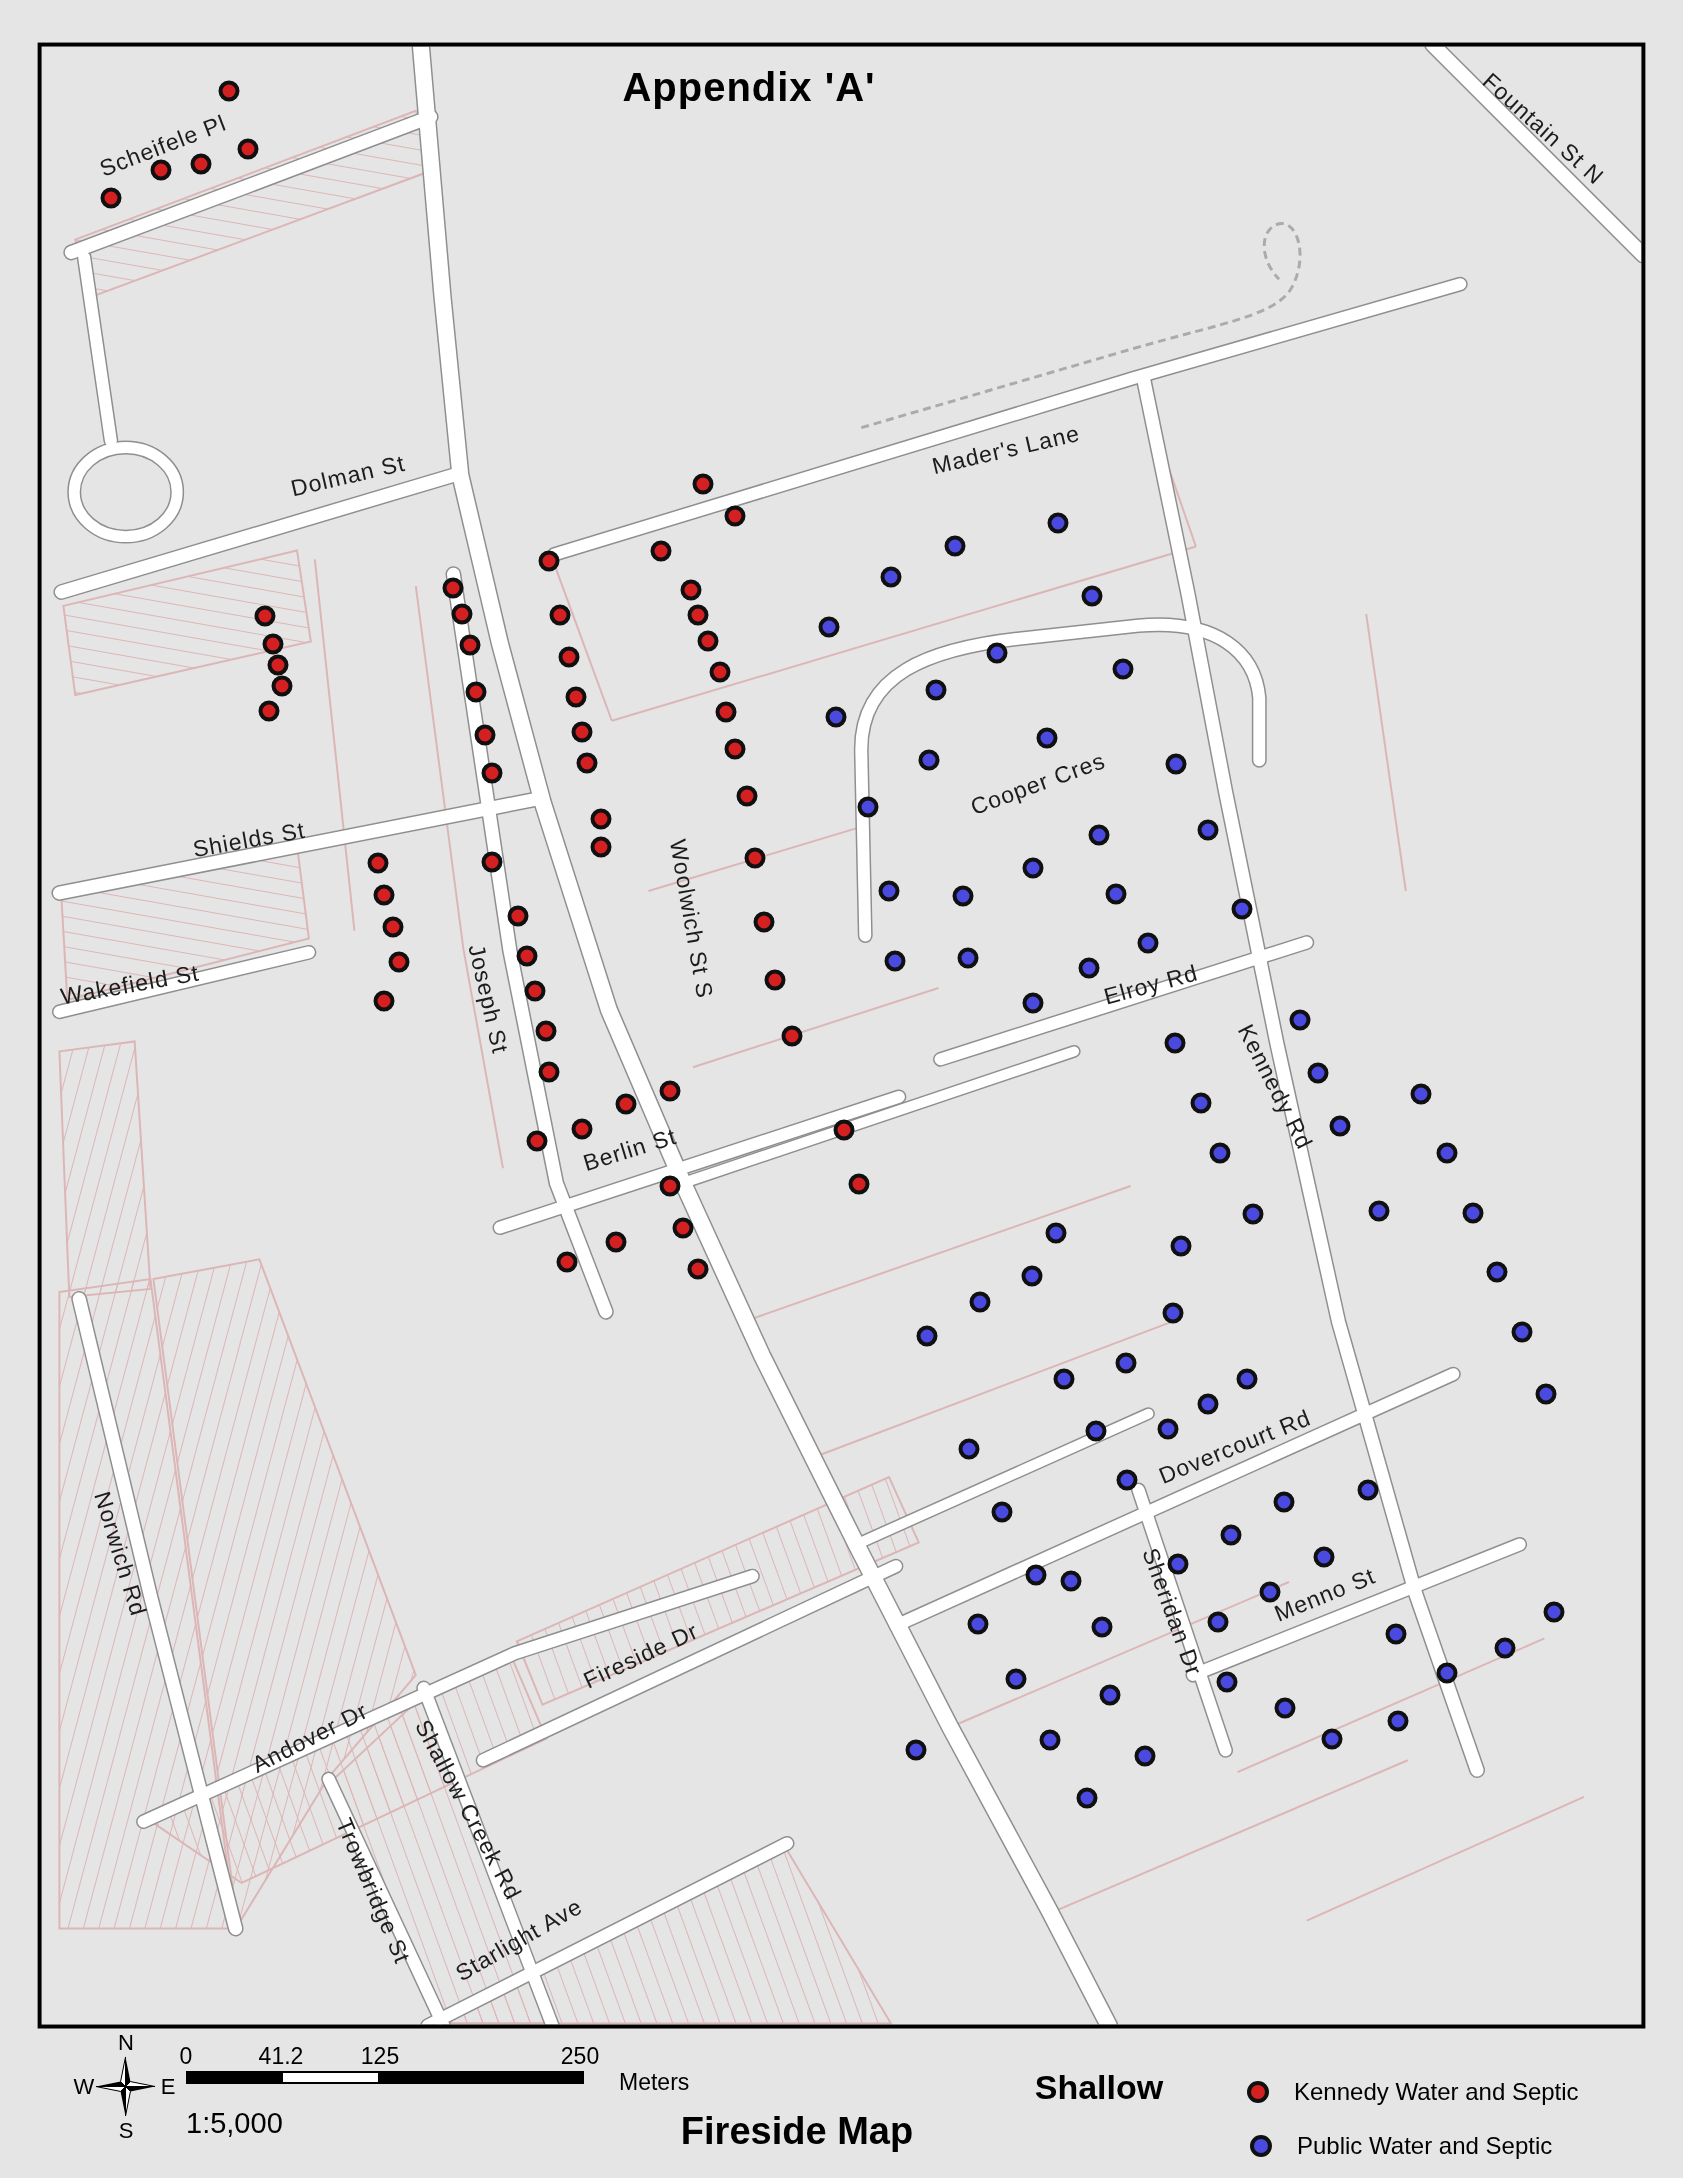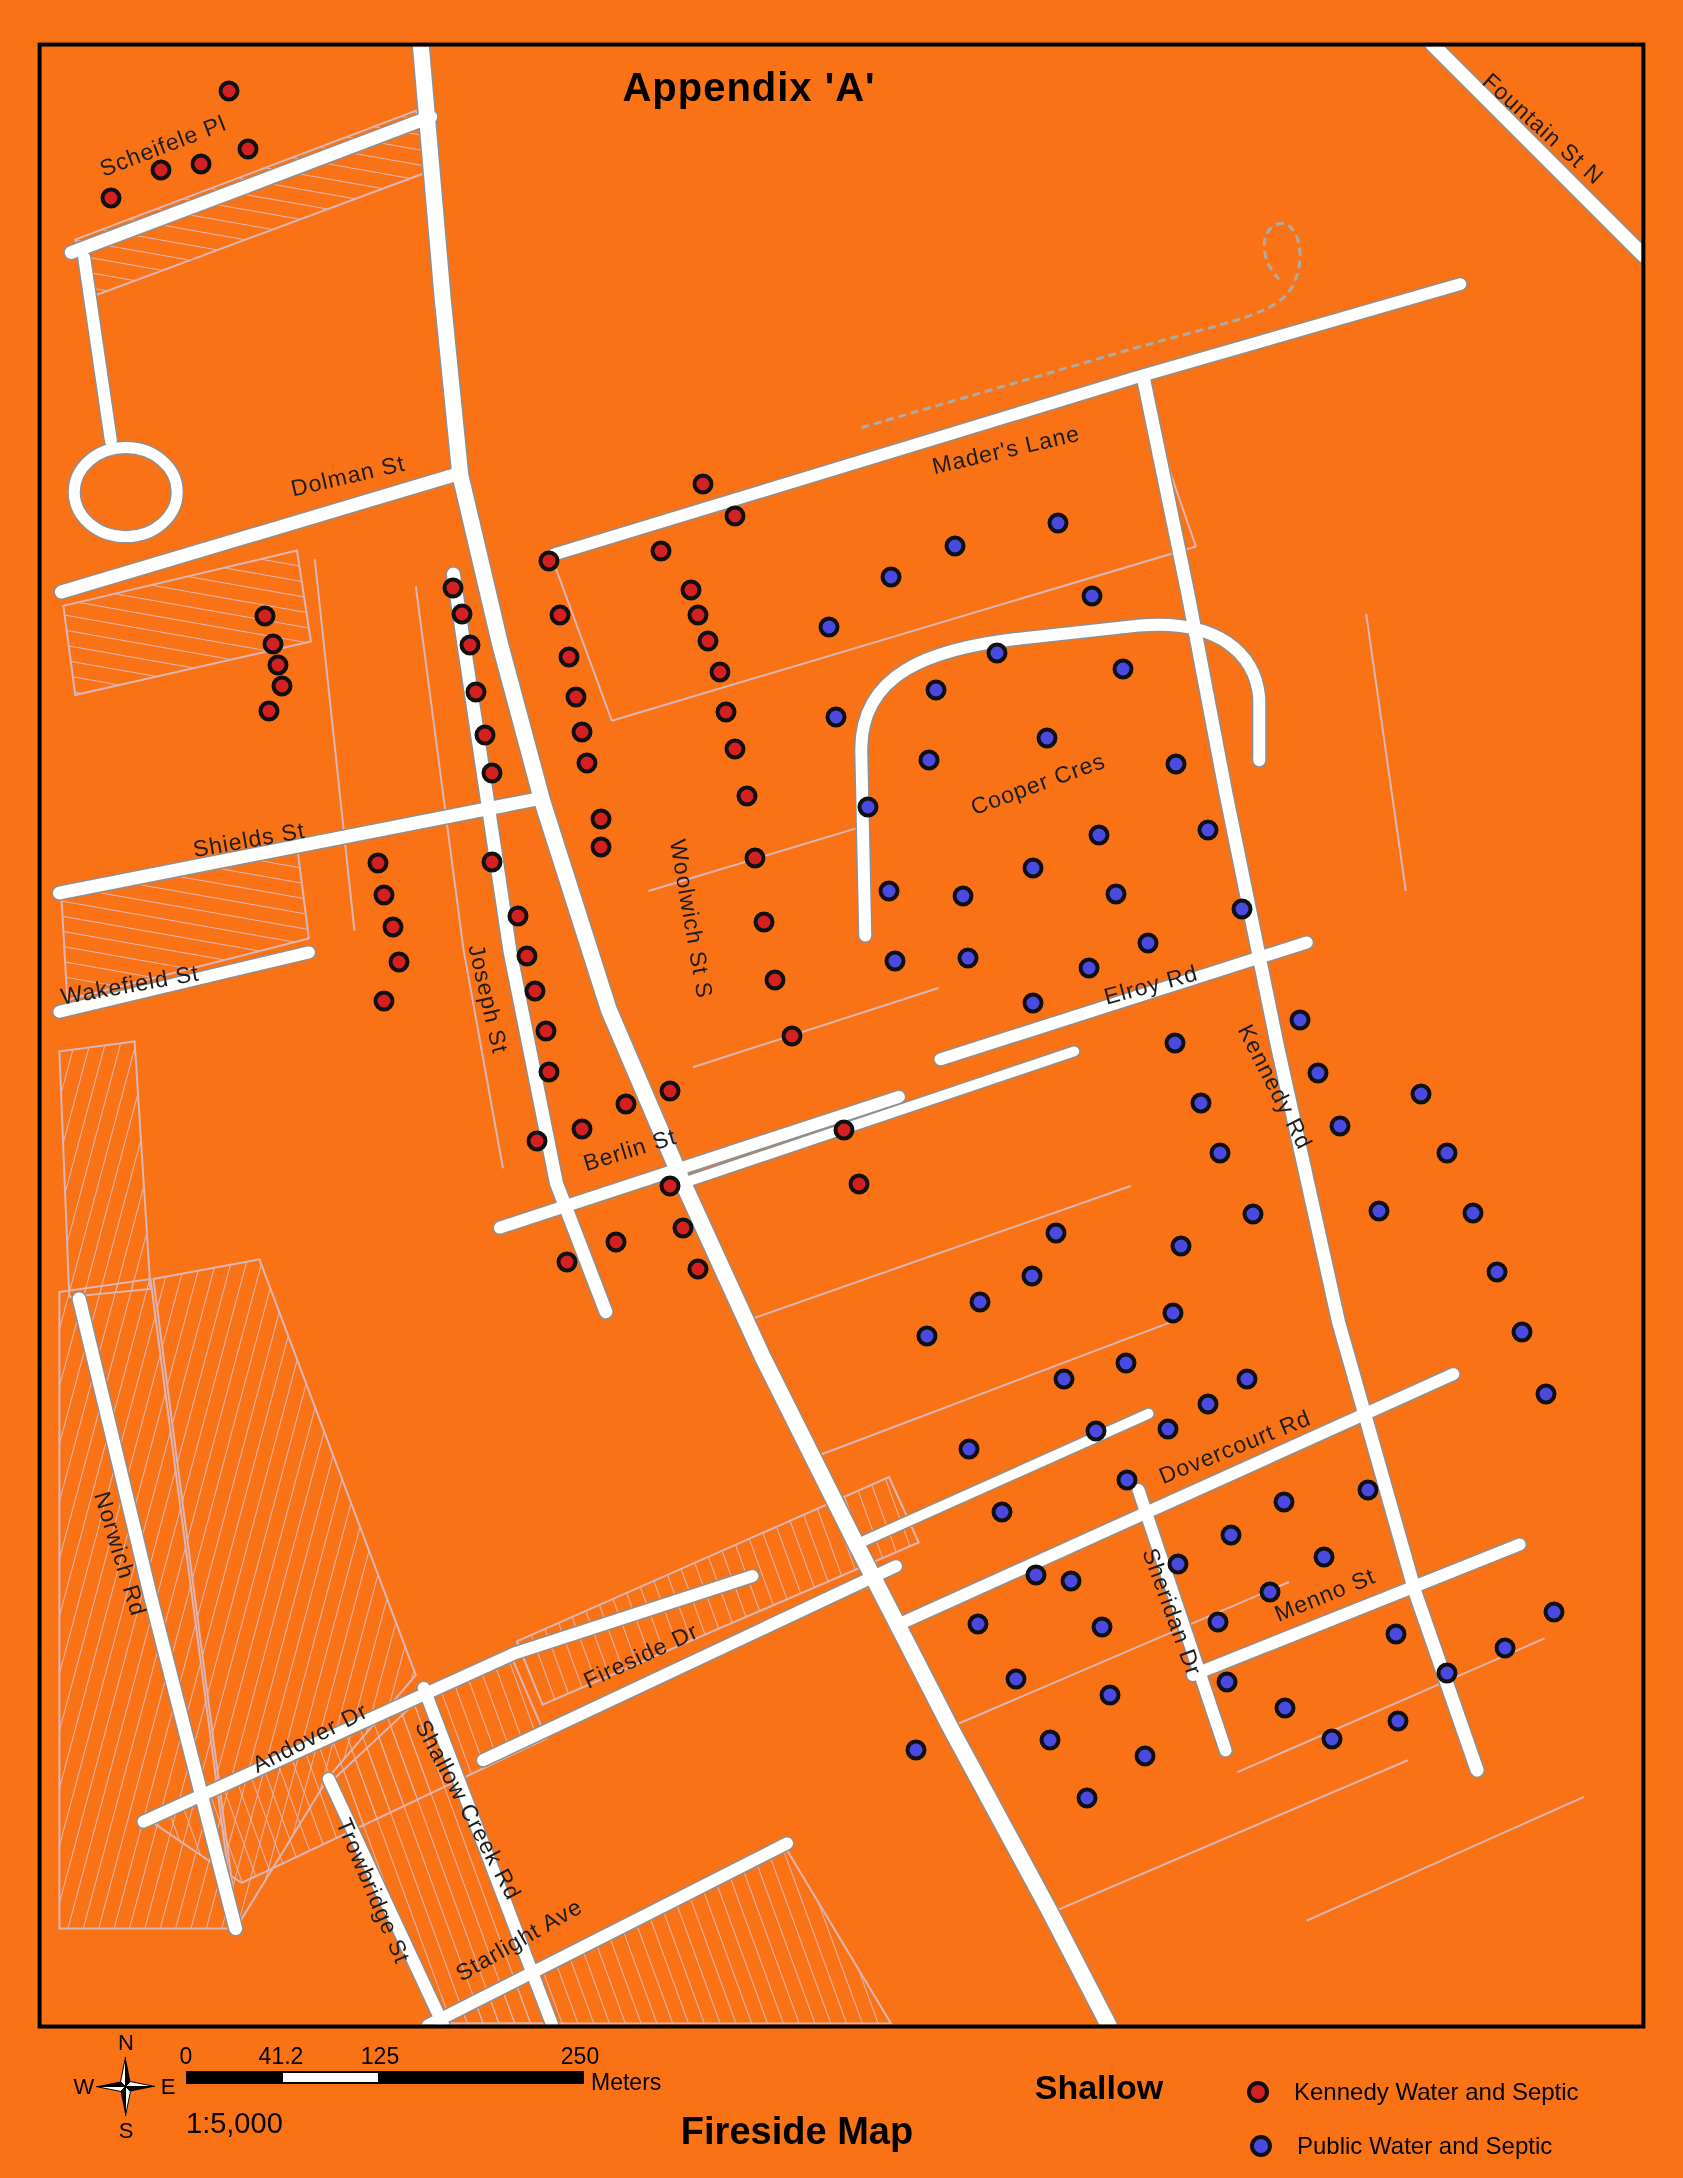--- a/index.html
+++ b/index.html
@@ -1,37 +1,37 @@
 <!DOCTYPE html>
 <html><head>
 <meta charset="utf-8">
 <style>
   html,body{margin:0;padding:0;background:#ffffff;}
-  #page{position:relative;width:1683px;height:2178px;background:#f97316;overflow:hidden;
+  #page{position:relative;width:1683px;height:2178px;background:#e5e5e5;overflow:hidden;
         font-family:"Liberation Sans", sans-serif;}
   #mapsvg{position:absolute;left:0;top:0;}
   .street-label{position:absolute;color:#1c1c1c;font-size:23px;white-space:nowrap;
         transform:translate(-50%,-50%);letter-spacing:1px;}
   .dot{position:absolute;width:21px;height:21px;border-radius:50%;
         border:4px solid #101010;transform:translate(-50%,-50%);box-sizing:border-box;}
   #appendix-title{position:absolute;left:749px;top:87px;transform:translate(-50%,-50%);
         font-size:40px;font-weight:bold;color:#000;letter-spacing:1px;}
   #location-title{position:absolute;left:797px;top:2131px;transform:translate(-50%,-50%);
         font-size:38px;font-weight:bold;color:#000;}
   
   #compass{position:absolute;left:126px;top:2087px;width:0;height:0;}
   #compass .pt{position:absolute;transform:translate(-50%,-50%);font-size:22px;color:#000;}
   #compass .n{left:0;top:-44px;} #compass .s{left:0;top:44px;}
   #compass .w{left:-42px;top:0;} #compass .e{left:42px;top:0;}
   #compass svg{position:absolute;left:-32px;top:-32px;}
   
   #scalebar{position:absolute;left:0;top:0;}
   .sb-seg{position:absolute;height:13px;top:2071px;box-sizing:border-box;}
   .sb-tick{position:absolute;transform:translateX(-50%);top:2043px;font-size:23px;color:#000;}
-  #sb-unit{position:absolute;left:591px;top:2069px;font-size:23px;color:#000;}
+  #sb-unit{position:absolute;left:619px;top:2069px;font-size:23px;color:#000;}
   #scale-text{position:absolute;left:186px;top:2107px;font-size:29px;color:#000;}
   
   #legend-title{position:absolute;left:1099px;top:2087px;transform:translate(-50%,-50%);
         font-size:34px;font-weight:bold;color:#000;}
   .legend-dot{position:absolute;width:22px;height:22px;border-radius:50%;
         border:4px solid #101010;box-sizing:border-box;transform:translate(-50%,-50%);}
   .legend-label{position:absolute;transform:translate(0,-50%);font-size:24px;color:#000;white-space:nowrap;}
 </style>
 </head>
 <body>

